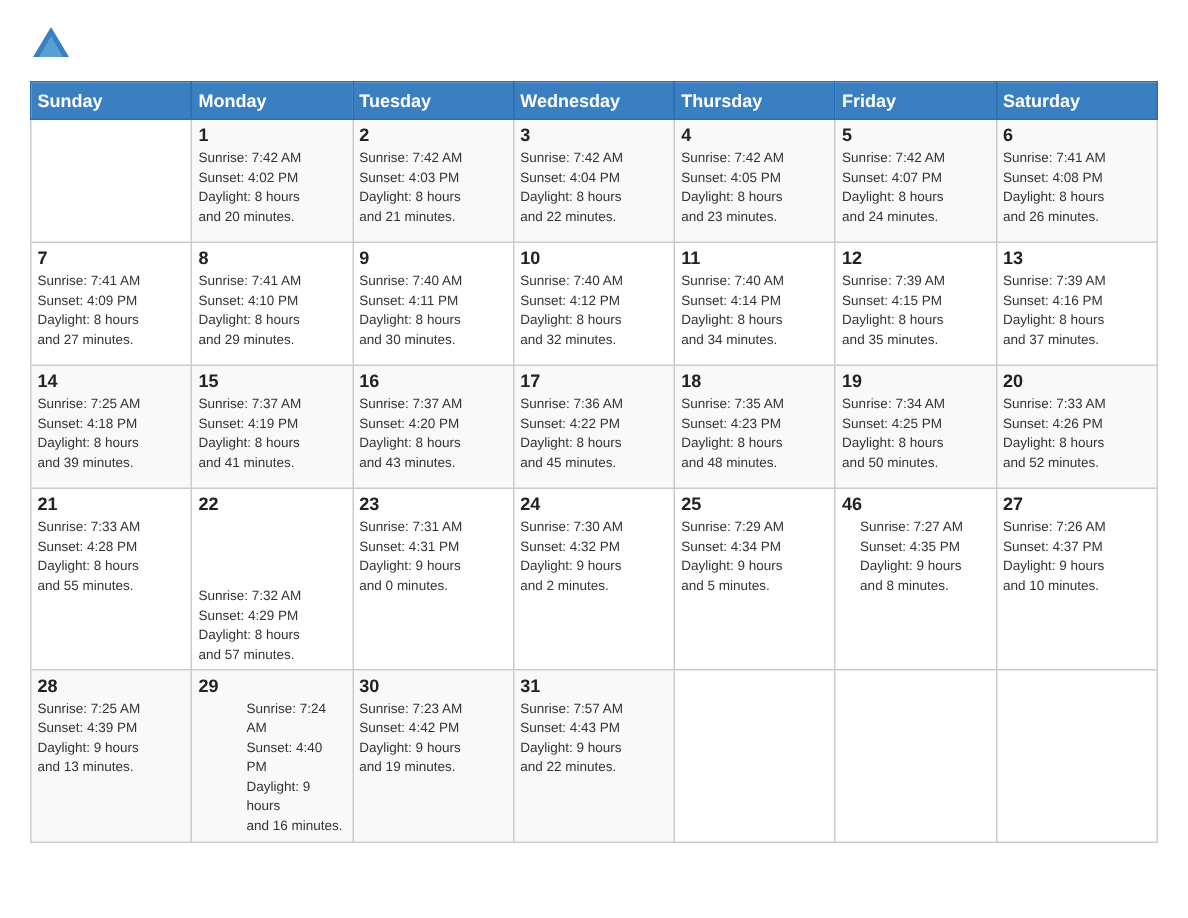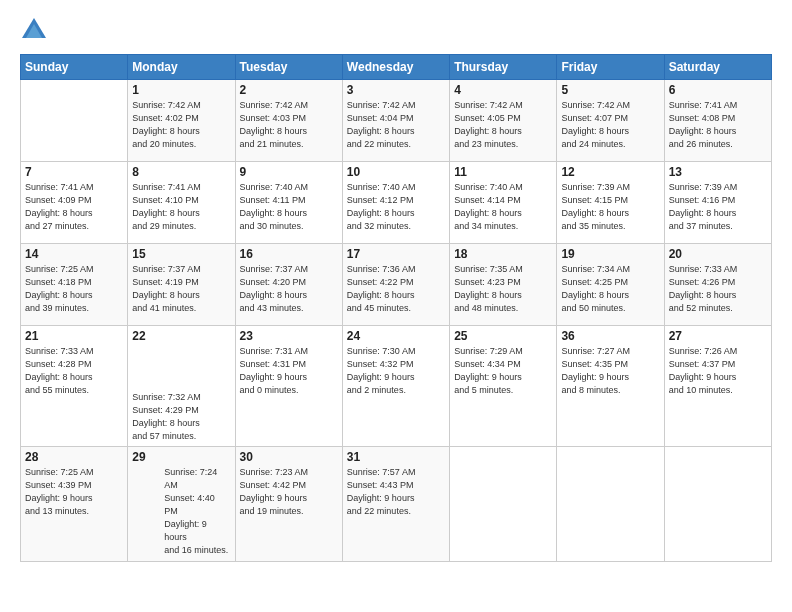--- a/index.html
+++ b/index.html
@@ -313,22 +313,22 @@
 and 2 minutes.</div>
           </td>
           <td>
             <span class="day-number">25</span>
             <div class="day-info" style="white-space: pre-line;">Sunrise: 7:29 AM
 Sunset: 4:34 PM
 Daylight: 9 hours
 and 5 minutes.</div>
           </td>
           <td>
-            <span class="day-number">36</span>
-            <div class="day-info" style="white-space: pre-line;">Sunrise: 7:27 AM
+            <span class="day-number">46</span>
+            <div class="day-info" style="white-space: pre-line; margin-left: 12px;">Sunrise: 7:27 AM
 Sunset: 4:35 PM
 Daylight: 9 hours
 and 8 minutes.</div>
           </td>
           <td>
             <span class="day-number">27</span>
             <div class="day-info" style="white-space: pre-line;">Sunrise: 7:26 AM
 Sunset: 4:37 PM
 Daylight: 9 hours
 and 10 minutes.</div>

